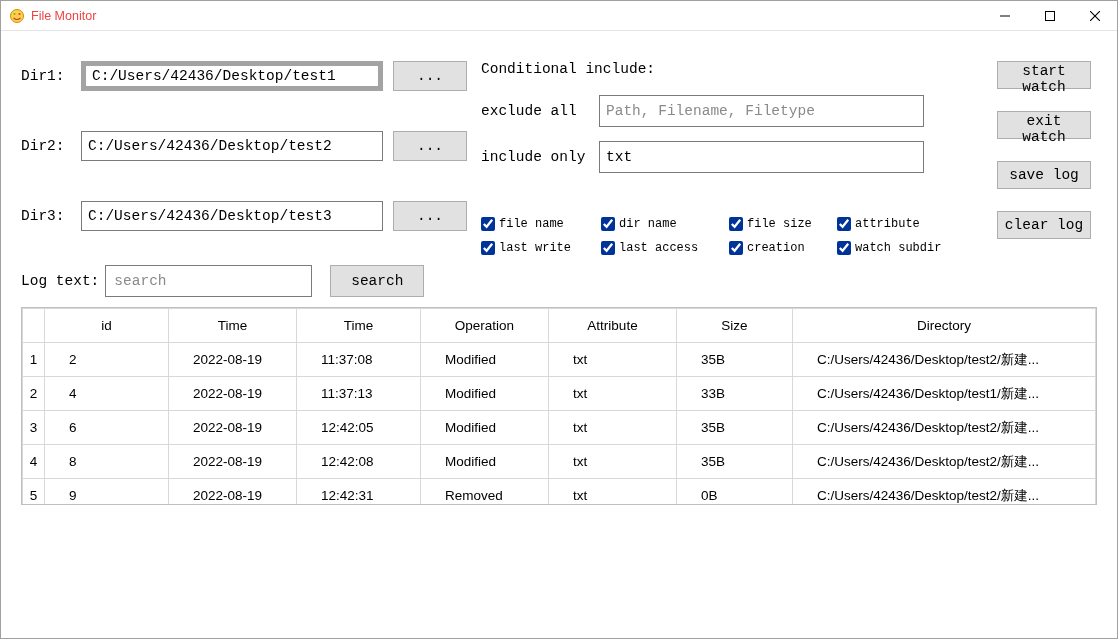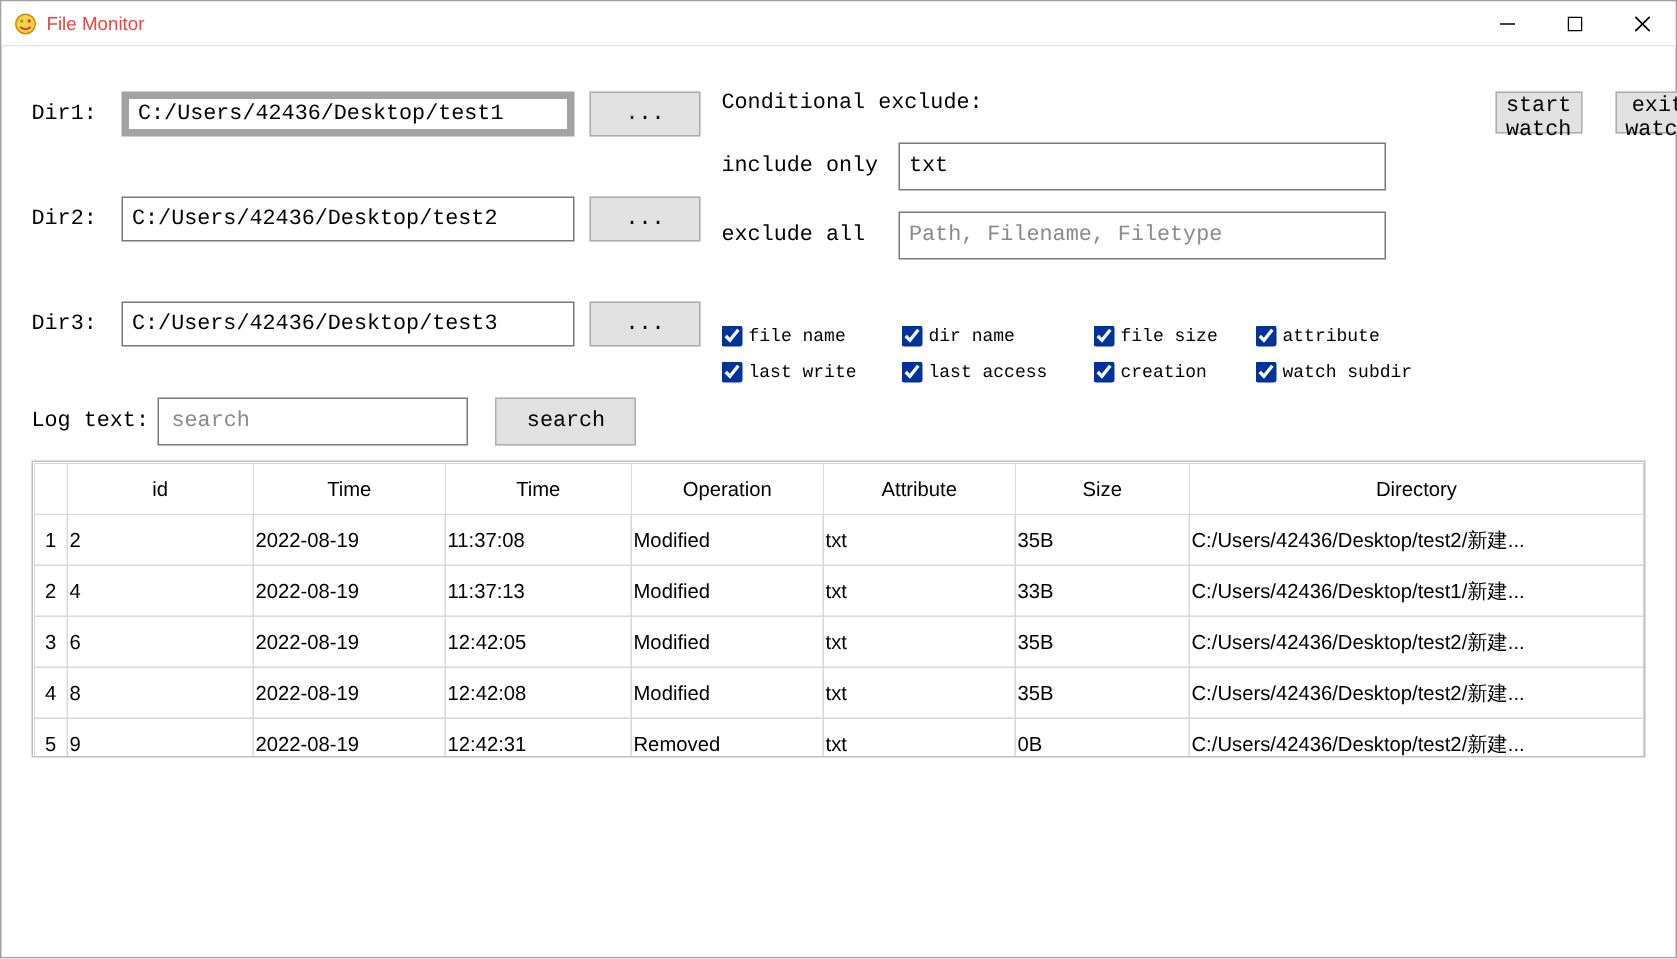--- a/index.html
+++ b/index.html
@@ -128,21 +128,21 @@
     .check {
       display: flex;
       align-items: center;
       gap: 4px;
     }
     .check input { margin: 0; accent-color: #003399; width:14px; height:14px;}
     .check label { font-family: "Courier New", monospace; font-size: 12px; }
     .actions-col {
       width: 100px;
       display: flex;
-      flex-direction: row;
+      flex-direction: column;
       gap: 22px;
       margin-left: auto;
     }
     .action-btn {
       width: 94px;
       height: 28px;
       background: #e1e1e1;
       border: 1px solid #adadad;
       cursor: pointer;
       font-family: "Courier New", monospace;
@@ -193,21 +193,21 @@
       position: relative;
     }
     table {
       width: 100%;
       border-collapse: collapse;
       table-layout: fixed;
     }
     th, td {
       border: 1px solid #d8d8d8;
       height: 34px;
-      padding: 0 1px;
+      padding: 0 24px;
       text-align: left;
       font-size: 13.5px;
       overflow: hidden;
       text-overflow: ellipsis;
       white-space: nowrap;
     }
     th {
       background: #fff;
       font-weight: 400;
       text-align: center;
@@ -282,28 +282,28 @@
           <button class="browse-btn">...</button>
         </div>
         <div class="dir-row">
           <span class="dir-label">Dir3:</span>
           <input class="dir-input" value="C:/Users/42436/Desktop/test3" style="">
           <button class="browse-btn">...</button>
         </div>
       </div>
 
       <div class="filter-col">
-        <div class="filter-title">Conditional exclude:</div>
+        <div class="filter-title">Conditional include:</div>
+        <div class="filter-row">
+          <span class="filter-label">exclude  all</span>
+          <input class="filter-input" placeholder="Path, Filename, Filetype" style="">
+        </div>
         <div class="filter-row">
           <span class="filter-label">include only</span>
           <input class="filter-input" value="txt" style="">
-        </div>
-        <div class="filter-row">
-          <span class="filter-label">exclude  all</span>
-          <input class="filter-input" placeholder="Path, Filename, Filetype" style="">
         </div>
         <div class="checks">
           <div class="check">
               <input type="checkbox" checked="" style="">
               <label>file name</label>
             </div>
           <div class="check">
               <input type="checkbox" checked="" style="">
               <label>dir name</label>
             </div>

